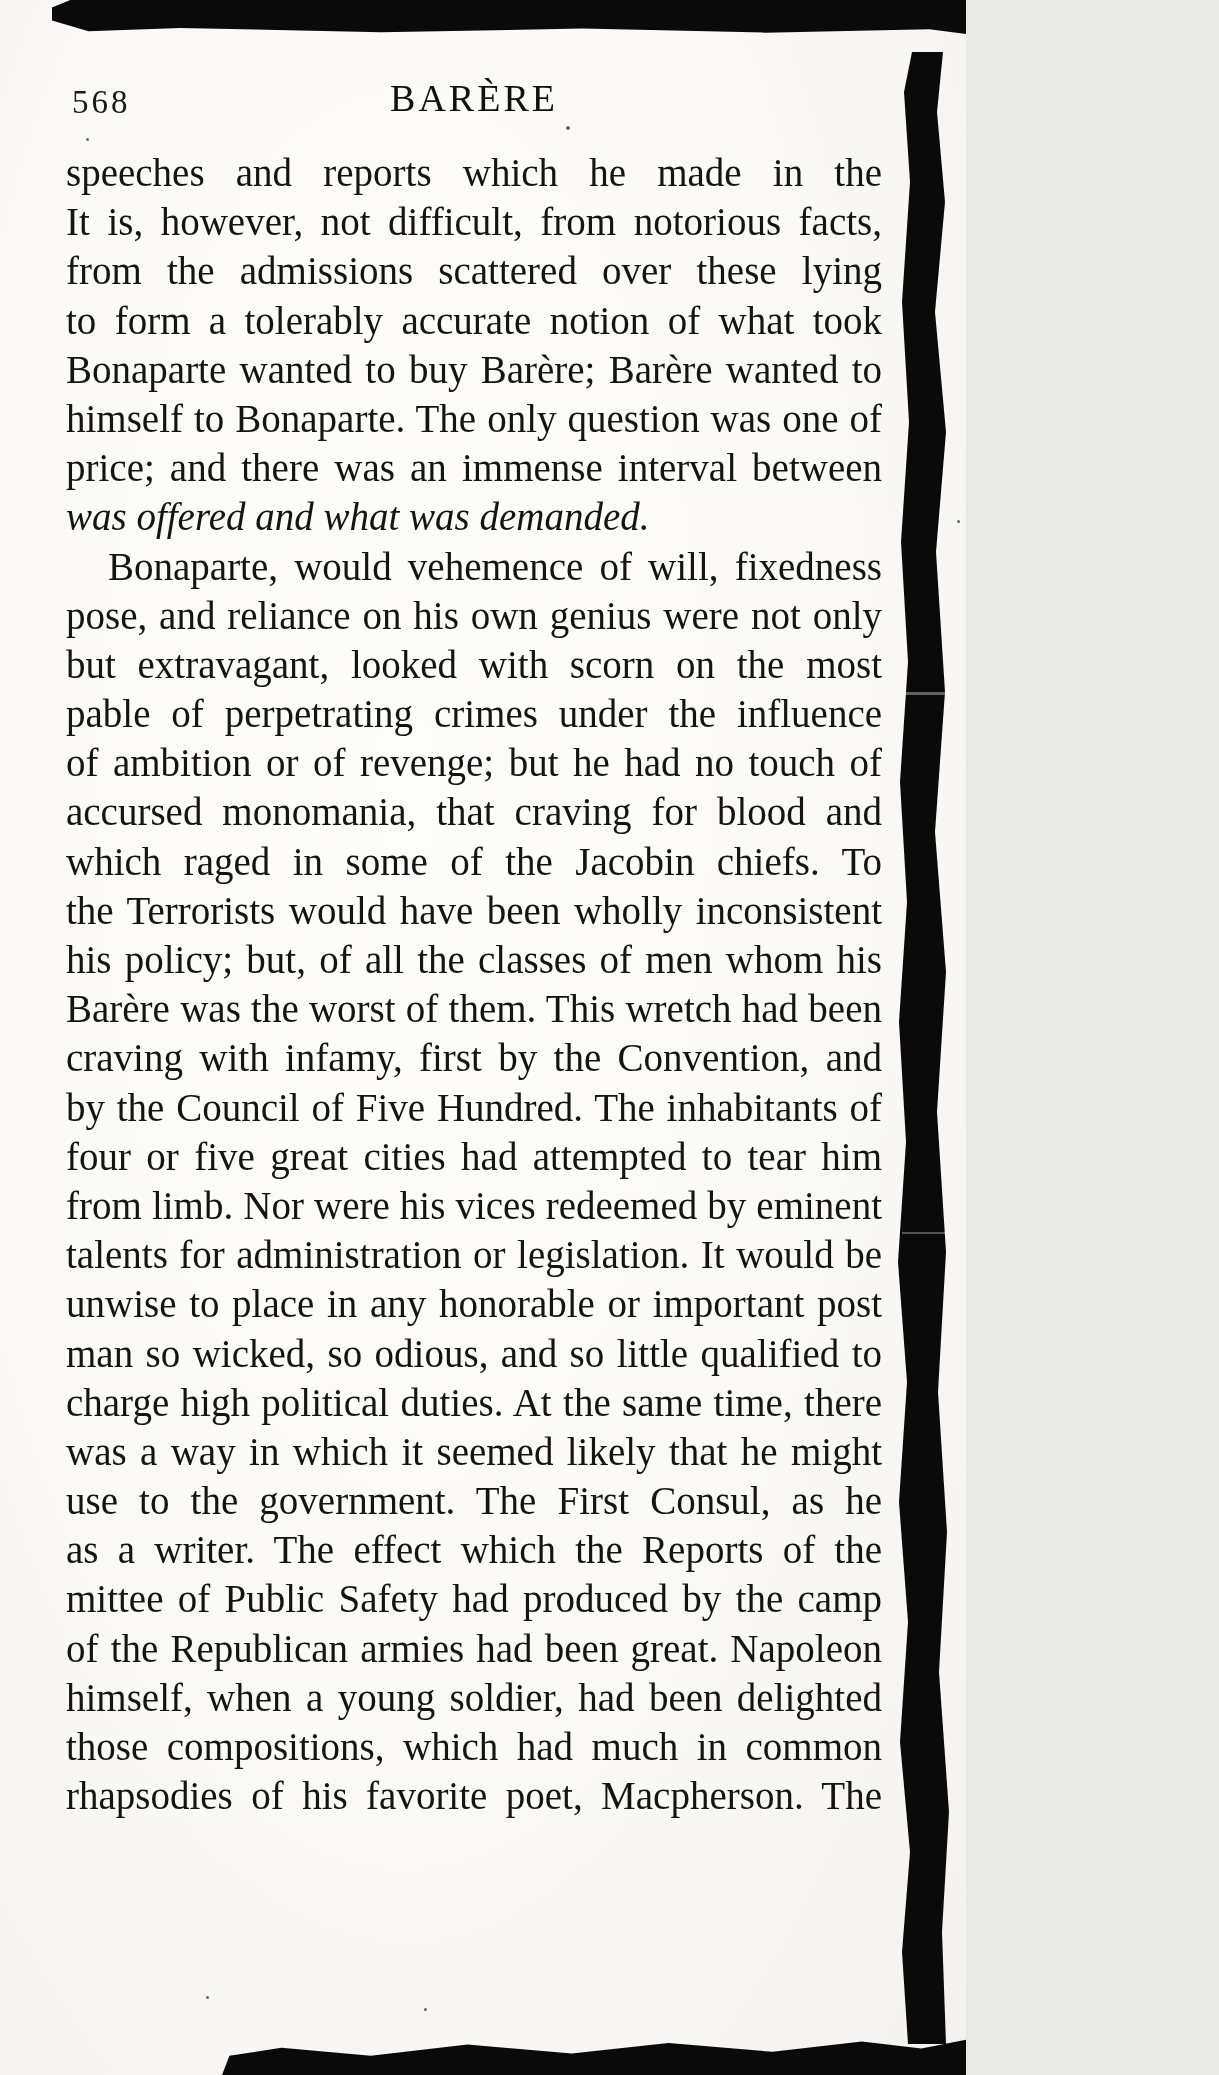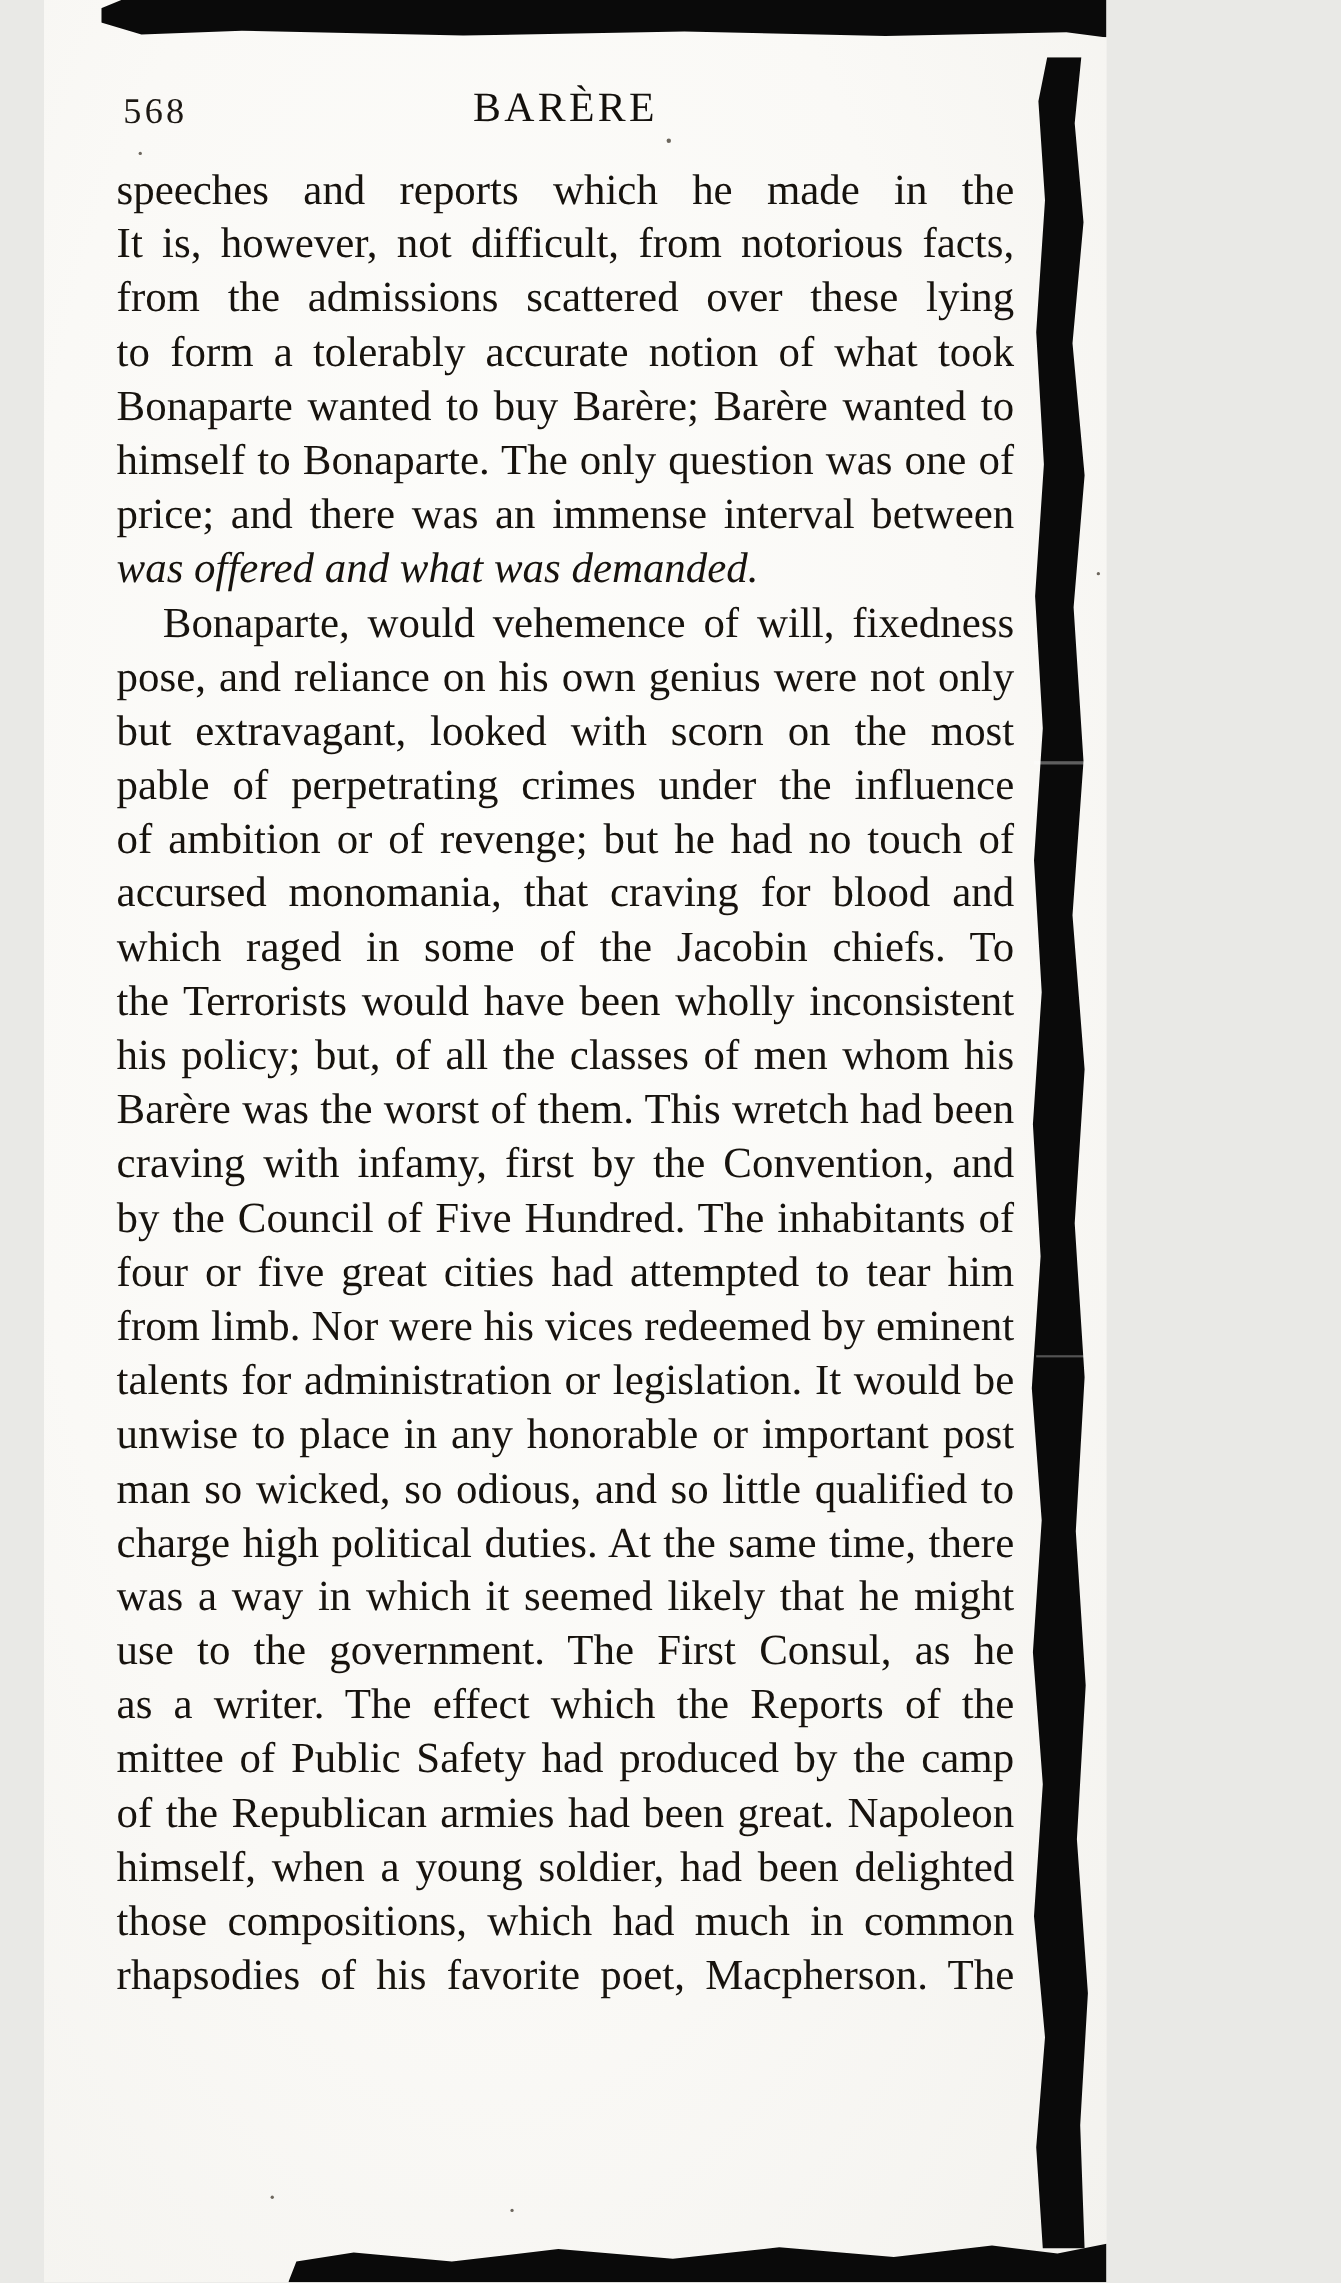--- a/index.html
+++ b/index.html
@@ -7,21 +7,20 @@
   body {
     font-family: "Liberation Serif", serif;
     background: #e9e9e6;
   }
   .scan {
     position: relative;
     width: 966px;
     height: 2075px;
     background: radial-gradient(ellipse at 42% 38%, #fdfdfb 0%, #faf9f6 55%, #f3f2ee 100%);
     overflow: hidden;
-    margin-left: 40px;
   }
 
   
   .bar-top {
     position: absolute; top: 0; left: 52px; right: 0; height: 34px;
     background: #0a0a0a;
     clip-path: polygon(0 22%, 2% 0, 100% 0, 100% 100%, 96% 86%, 78% 96%, 58% 84%, 36% 95%, 14% 82%, 4% 92%, 0 60%);
   }
   .bar-bottom {
     position: absolute; bottom: 0; left: 222px; right: 0; height: 40px;

